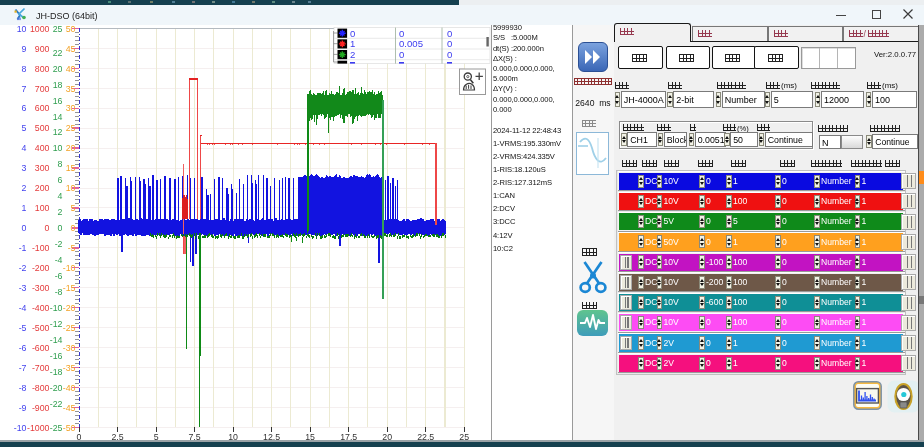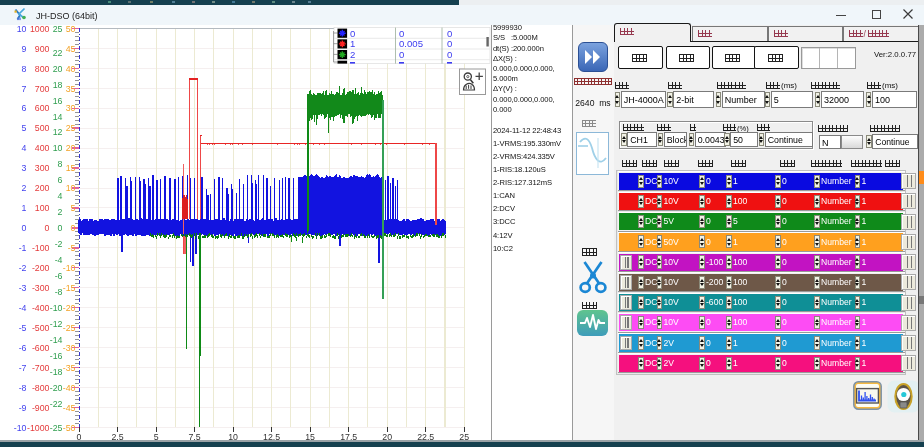--- a/index.html
+++ b/index.html
@@ -343,21 +343,21 @@
 <div class="a" style="left:721.7px;top:91.3px;width:43.5px;height:16.5px;background:#fff;border:1px solid #7a7a7a;font-size:9px;line-height:16px;padding-left:2.0px;color:#000;overflow:hidden">Number</div>
 <i class="a sp" style="left:764.5px;top:92.3px;width:5.6px;height:14.5px">
     <i class="su"></i>
     <i class="sd"></i>
   </i>
 <div class="a" style="left:770.7px;top:91.3px;width:42.5px;height:16.5px;background:#fff;border:1px solid #7a7a7a;font-size:9px;line-height:16px;padding-left:2.0px;color:#000;overflow:hidden">5</div>
 <i class="a sp" style="left:814.8px;top:92.3px;width:5.6px;height:14.5px">
     <i class="su"></i>
     <i class="sd"></i>
   </i>
-<div class="a" style="left:821.0px;top:91.3px;width:42.5px;height:16.5px;background:#fff;border:1px solid #7a7a7a;font-size:9px;line-height:16px;padding-left:2.0px;color:#000;overflow:hidden">32000</div>
+<div class="a" style="left:821.0px;top:91.3px;width:42.5px;height:16.5px;background:#fff;border:1px solid #7a7a7a;font-size:9px;line-height:16px;padding-left:2.0px;color:#000;overflow:hidden">12000</div>
 <i class="a sp" style="left:865.8px;top:92.3px;width:5.6px;height:14.5px">
     <i class="su"></i>
     <i class="sd"></i>
   </i>
 <div class="a" style="left:872.0px;top:91.3px;width:45.2px;height:16.5px;background:#fff;border:1px solid #7a7a7a;font-size:9px;line-height:16px;padding-left:2.0px;color:#000;overflow:hidden">100</div>
 <div class="a" style="left:619px;top:120.6px;width:194px;height:28.2px;
 border:1px solid #8a8a8a;box-shadow:1px 1px 0 #fff, inset 1px 1px 0 #fff"></div>
 <b class="a hk" style="left:622.5px;top:123.8px;width:21.2px;height:6.8px"></b>
 <b class="a hk" style="left:657.0px;top:123.8px;width:13.8px;height:6.8px"></b>
 <b class="a hk" style="left:689.5px;top:123.8px;width:6.4px;height:6.8px"></b>
@@ -371,21 +371,21 @@
 <div class="a" style="left:627.2px;top:132.4px;width:29.5px;height:14.8px;background:#fff;border:1px solid #7a7a7a;font-size:8.8px;line-height:14px;padding-left:2.0px;color:#000;overflow:hidden">CH1</div>
 <i class="a sp" style="left:657.5px;top:133.4px;width:5.6px;height:12.8px">
     <i class="su"></i>
     <i class="sd"></i>
   </i>
 <div class="a" style="left:663.7px;top:132.4px;width:23.0px;height:14.8px;background:#fff;border:1px solid #7a7a7a;font-size:8.8px;line-height:14px;padding-left:2.0px;color:#000;overflow:hidden">Block</div>
 <i class="a sp" style="left:688.5px;top:133.4px;width:5.6px;height:12.8px">
     <i class="su"></i>
     <i class="sd"></i>
   </i>
-<div class="a" style="left:694.7px;top:132.4px;width:31.0px;height:14.8px;background:#fff;border:1px solid #7a7a7a;font-size:8.8px;line-height:14px;padding-left:2.0px;color:#000;overflow:hidden">0.0043</div>
+<div class="a" style="left:694.7px;top:132.4px;width:31.0px;height:14.8px;background:#fff;border:1px solid #7a7a7a;font-size:8.8px;line-height:14px;padding-left:2.0px;color:#000;overflow:hidden">0.0051</div>
 <i class="a sp" style="left:724.0px;top:133.4px;width:5.6px;height:12.8px">
     <i class="su"></i>
     <i class="sd"></i>
   </i>
 <div class="a" style="left:730.2px;top:132.4px;width:28.0px;height:14.8px;background:#fff;border:1px solid #7a7a7a;font-size:8.8px;line-height:14px;padding-left:2.0px;color:#000;overflow:hidden">50</div>
 <i class="a sp" style="left:758.5px;top:133.4px;width:5.6px;height:12.8px">
     <i class="su"></i>
     <i class="sd"></i>
   </i>
 <div class="a" style="left:764.7px;top:132.4px;width:48.5px;height:14.8px;background:#fff;border:1px solid #7a7a7a;font-size:8.8px;line-height:14px;padding-left:2.0px;color:#000;overflow:hidden">Continue</div>

